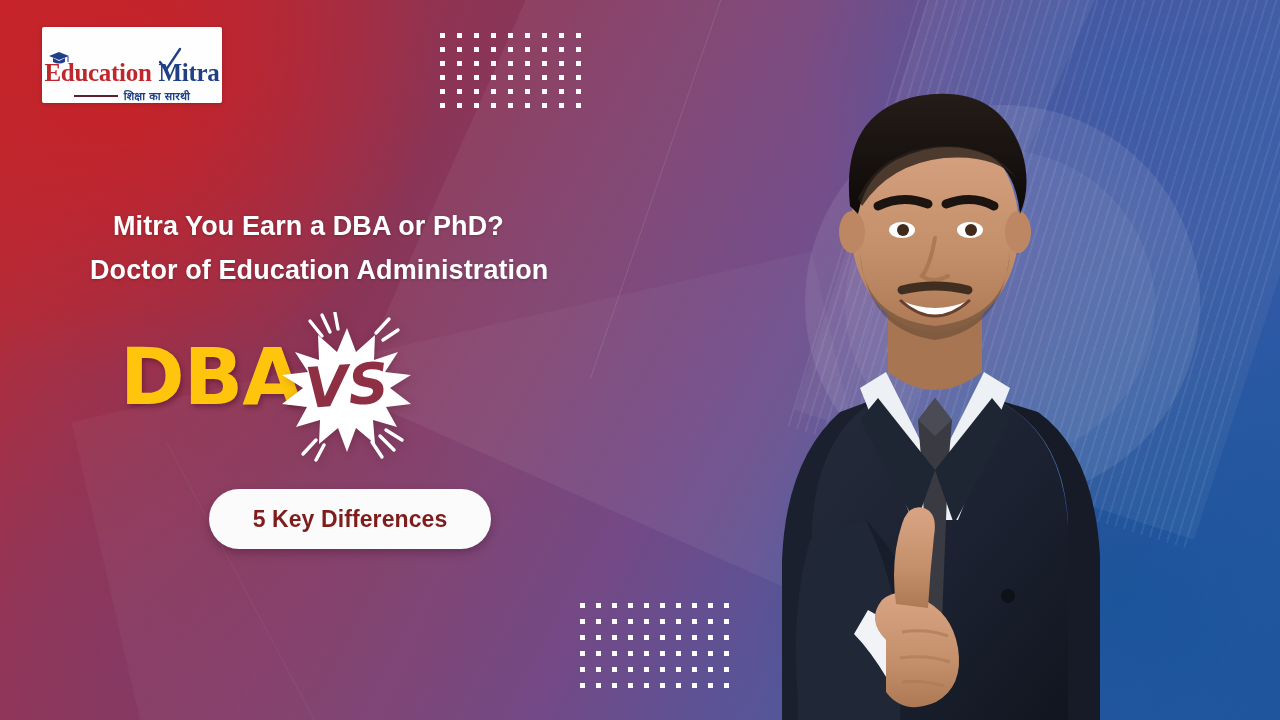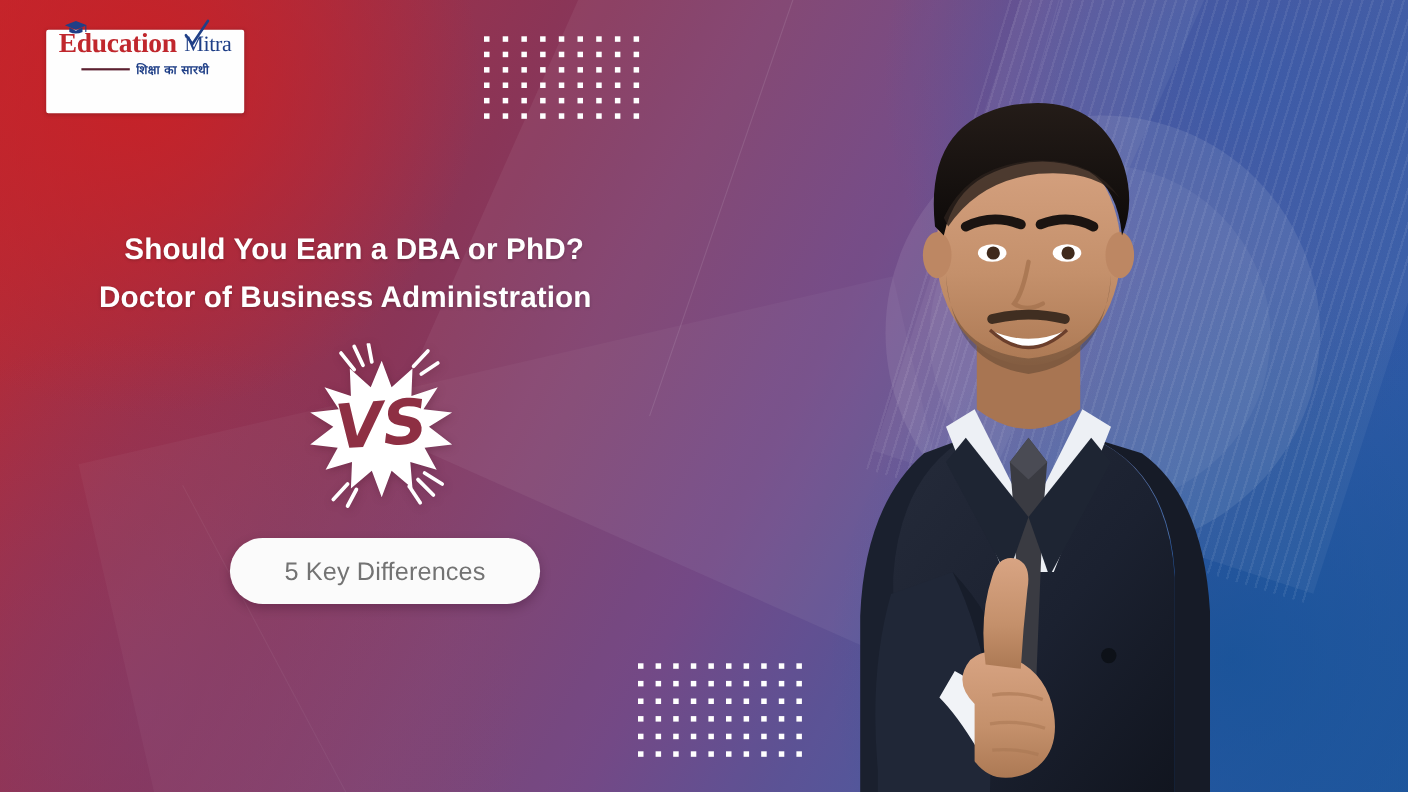--- a/index.html
+++ b/index.html
@@ -44,28 +44,28 @@
   .gl3{ left:250px; top:420px; height:360px; transform:rotate(-28deg); opacity:.5; }
 
   .stripes{ position:absolute; right:0; top:-60px; width:420px; height:560px;
     transform:rotate(17deg); opacity:.07; pointer-events:none;
     background:repeating-linear-gradient(90deg, #fff 0 2px, transparent 2px 9px); }
 
   
   .logo-card{
     position:absolute; left:42px; top:27px; width:180px; height:76px;
     background:#fefefe; border-radius:2px;
-    display:flex; flex-direction:column; align-items:center; justify-content:flex-start;
+    display:flex; flex-direction:column; align-items:center; justify-content:flex-end;
     box-shadow:0 1px 4px rgba(0,0,0,.18);
   }
   .logo-row{ display:flex; align-items:center; position:relative; line-height:1; }
   .logo-cap{ position:absolute; left:4px; top:-9px; width:22px; height:15px; }
   .logo-word1{ font-family:"Liberation Serif", serif; font-size:25px; font-weight:700;
     color:#c0272d; letter-spacing:-.3px; }
-  .logo-word2{ font-family:"Liberation Serif", serif; font-size:20px; font-weight:400;
+  .logo-word2{ font-family:"Liberation Serif", serif; font-size:25px; font-weight:700;
     color:#1f3f87; letter-spacing:-.3px; margin-left:7px; position:relative; }
   .logo-tick{ position:absolute; left:-2px; top:-13px; width:26px; height:26px; }
   .logo-sub{ display:flex; align-items:center; gap:6px; margin-top:3px; }
   .logo-rule{ width:44px; height:2px; background:#5b2030; }
   .logo-hindi{ font-size:11px; font-weight:700; color:#1f3f87;
     font-family:"DejaVu Sans", sans-serif; letter-spacing:.2px; }
 
   
   .dots{ position:absolute; pointer-events:none; display:grid; }
   .dots i{ width:5px; height:5px; background:rgba(255,255,255,.80); display:block; }
@@ -92,21 +92,21 @@
   .burst svg{ width:100%; height:100%; display:block;
     filter:drop-shadow(1px 2px 4px rgba(60,10,30,.28)); }
 
   
   .pill{
     position:absolute; left:209px; top:489px; width:282px; height:60px;
     background:#fbfbfb; border-radius:31px;
     display:flex; align-items:center; justify-content:center;
     box-shadow:0 4px 10px rgba(40,5,30,.28);
   }
-  .pill span{ color:#737373; font-size:23px; font-weight:400; letter-spacing:.1px; }
+  .pill span{ color:#7f1d1d; font-size:23px; font-weight:700; letter-spacing:.1px; }
 
   
   .url{ position:absolute; left:236px; top:603px; color:rgba(255,255,255,.46);
     font-size:20px; font-weight:400; letter-spacing:.4px; }
 
   
   .halo{ position:absolute; left:805px; top:105px; width:395px; height:395px;
     border-radius:50%; background:rgba(255,255,255,.085); pointer-events:none; }
   .halo-2{ position:absolute; left:845px; top:150px; width:310px; height:310px;
     border-radius:50%; background:rgba(255,255,255,.05); pointer-events:none; }
@@ -349,25 +349,26 @@
         <span>Mitra</span>
       </span>
     </div>
     <div class="logo-sub">
       <span class="logo-rule"></span>
       <span class="logo-hindi">शिक्षा का सारथी</span>
     </div>
   </div>
 
   <div class="headline">
-    <div class="hl-1">Should You Earn a DBA or PhD?</div>
-    <div class="hl-2">Doctor of Business Administration</div>
+    <div class="hl-1">Mitra You Earn a DBA or PhD?</div>
+    <div class="hl-2">Doctor of Education Administration</div>
   </div>
 
   <div class="versus">
+    <div class="vs-word vs-dba">DBA</div>
     <div class="burst">
       <svg viewBox="0 0 150 150" xmlns="http://www.w3.org/2000/svg">
         <path d="M75 16 L84 40 L103 23 L102 48 L126 40 L113 60 L139 63 L118 76 L139 92
                  L114 95 L125 115 L101 108 L103 132 L84 116 L75 140 L66 116 L47 132
                  L48 108 L24 115 L35 95 L10 92 L31 76 L10 63 L36 60 L23 40 L47 48
                  L46 23 L65 40 Z" fill="#FFFFFF"></path>
         <g stroke="#FFFFFF" stroke-width="3.4" stroke-linecap="round">
           <path d="M58 20 L50 3"></path>
             <path d="M66 17 L63 1"></path>
             <path d="M50 24 L38 9"></path>

